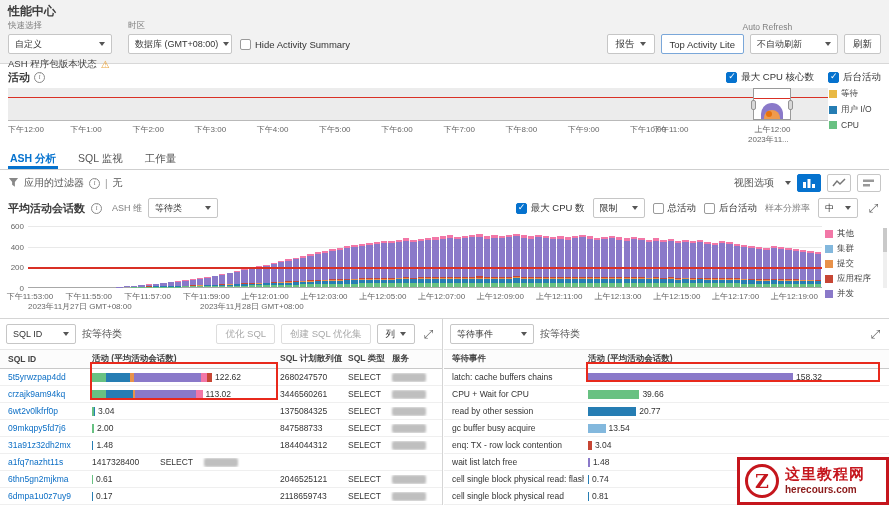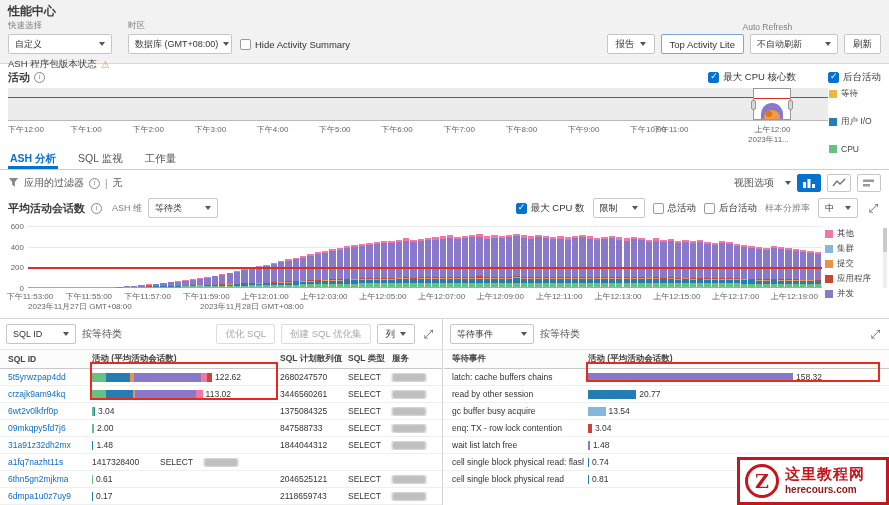--- a/index.html
+++ b/index.html
@@ -25,34 +25,34 @@
 .page-title{font-size:12px;font-weight:bold;color:#3a3a3a;padding:3px 0 0 8px}
 .controls{display:flex;align-items:flex-end;gap:8px;padding:0 8px;height:34px}
 .cg{display:flex;flex-direction:column;gap:2px}
 .right-cluster{margin-left:auto;display:flex;flex-direction:column;gap:2px;align-items:flex-start}
 .right-cluster .lbl{margin-left:136px}
 .btnrow{display:flex;gap:6px;align-items:center}
 .warn-row{display:flex;align-items:center;gap:4px;padding:4px 8px 0 8px;font-size:9.5px;color:#444}
 
 .act-header{position:absolute;top:70px;left:8px;right:8px;display:flex;align-items:center;gap:4px}
 .sec-title{font-size:11px;font-weight:bold;color:#3a3a3a;white-space:nowrap}
-.act-checks{margin-left:auto;display:flex;gap:32px;align-items:flex-end}
+.act-checks{margin-left:auto;display:flex;gap:14px;align-items:flex-end}
 .act-chart{position:absolute;top:88px;left:8px;width:820px;height:33px;background:#ececec;border-bottom:1px solid #b9b9b9}
 .act-redline{position:absolute;top:9px;left:0;right:0;height:1px;background:#d93025}
 .sel-window{position:absolute;top:0;left:745px;width:38px;height:32px;background:#fff;border:1px solid #9a9a9a}
 .sel-line{position:absolute;top:9px;left:0;right:0;height:1px;background:#d93025}
 .hump-purple{position:absolute;bottom:0;left:7px;width:22px;height:16px;background:#8a79c9;border-radius:11px 11px 0 0}
 .hump-orange{position:absolute;bottom:0;left:10px;width:16px;height:9px;background:#ef9b4d;border-radius:8px 8px 0 0}
 .hump-dot{position:absolute;bottom:2px;left:12px;width:6px;height:6px;border-radius:50%;background:#e8720c}
 .sel-handle-l,.sel-handle-r{position:absolute;top:11px;width:5px;height:10px;background:#d9d9d9;border:1px solid #949494;border-radius:2px}
 .sel-handle-l{left:-3px}.sel-handle-r{right:-3px}
 .act-xlabels{position:absolute;top:124px;left:8px;width:860px;height:10px}
 .act-xlabels span{position:absolute;font-size:8px;color:#666;white-space:nowrap}
 .act-datelabel{position:absolute;top:134px;left:748px;font-size:8px;color:#666}
-.act-legend{position:absolute;top:88px;right:6px;width:54px;display:flex;flex-direction:column;gap:16px}
+.act-legend{position:absolute;top:88px;right:6px;width:54px;display:flex;flex-direction:column;gap:4px}
 .legend-item{display:flex;align-items:center;gap:4px;font-size:8.5px;color:#444;white-space:nowrap}
 .swatch{width:8px;height:8px;flex:none}
 
 .tabs{position:absolute;top:148px;left:0;width:889px;height:22px;border-bottom:1px solid #cfcfcf;display:flex;padding-left:8px;gap:18px}
 .tab{font-size:10.5px;color:#555;padding:4px 2px 2px 2px;cursor:pointer}
 .tab.active{color:#0572ce;border-bottom:3px solid #0572ce;font-weight:bold}
 
 .filter-row{position:absolute;top:174px;left:8px;right:8px;display:flex;align-items:center;gap:5px;font-size:10px;color:#555}
 .view-opts{margin-left:auto;display:flex;align-items:center;gap:6px}
 .iconbtn{width:24px;height:18px;border:1px solid #c6c6c6;border-radius:2px;background:#fff;display:flex;align-items:center;justify-content:center;cursor:pointer}
@@ -1264,20 +1264,27 @@
         </div>
       <div id="wait-tbody">
           <div class="trow">
             <div class="cell rc1">latch: cache buffers chains</div>
             <div class="cell rc2 barcell">
               <div class="hbar" style="width: 205px; background: rgb(138, 121, 201);"></div>
               <span class="val">158.32</span>
             </div>
           </div>
           <div class="trow">
+            <div class="cell rc1">CPU + Wait for CPU</div>
+            <div class="cell rc2 barcell">
+              <div class="hbar" style="width: 51.4px; background: rgb(104, 193, 130);"></div>
+              <span class="val">39.66</span>
+            </div>
+          </div>
+          <div class="trow">
             <div class="cell rc1">read by other session</div>
             <div class="cell rc2 barcell">
               <div class="hbar" style="width: 48.2px; background: rgb(38, 125, 179);"></div>
               <span class="val">20.77</span>
             </div>
           </div>
           <div class="trow">
             <div class="cell rc1">gc buffer busy acquire</div>
             <div class="cell rc2 barcell">
               <div class="hbar" style="width: 17.5px; background: rgb(131, 184, 221);"></div>

